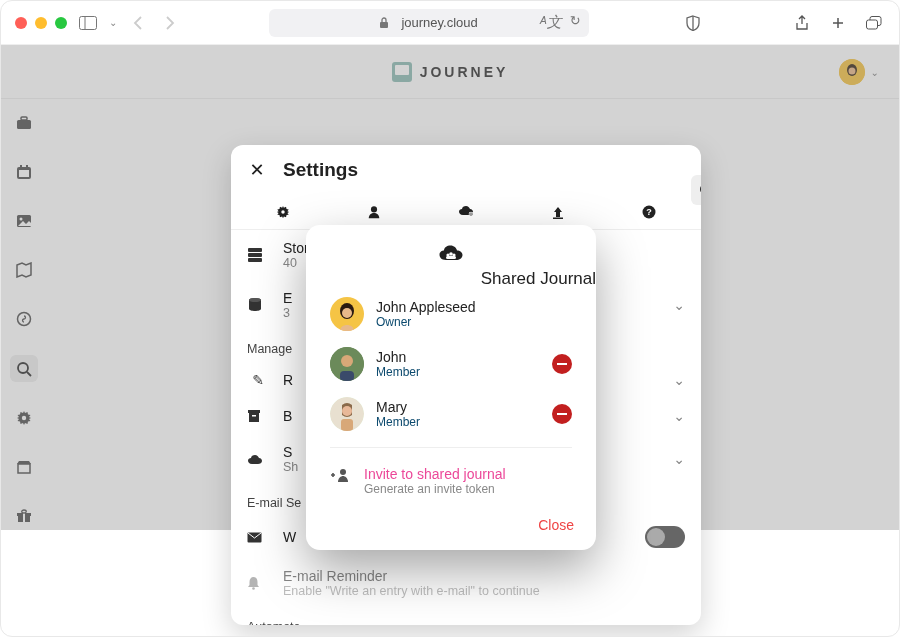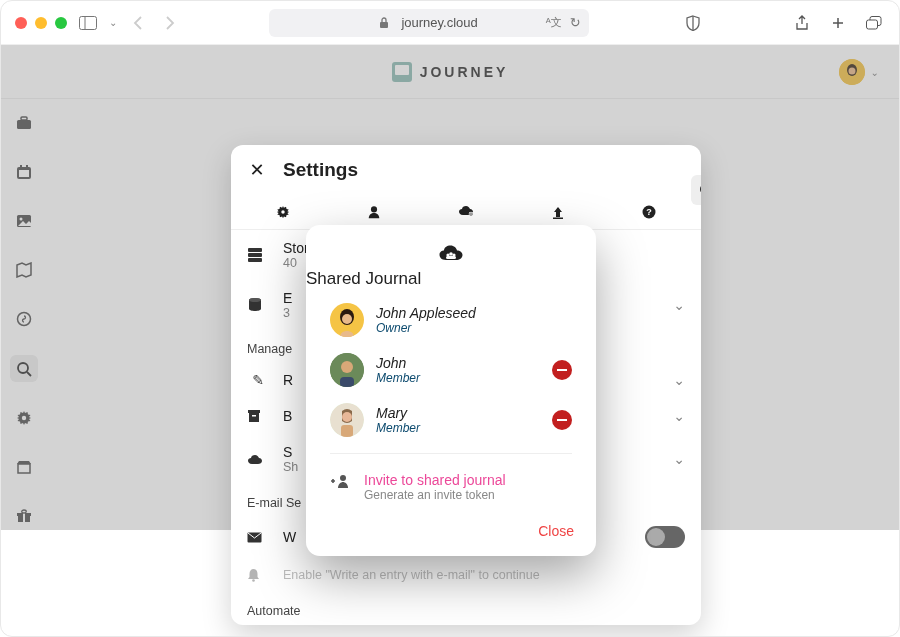--- a/index.html
+++ b/index.html
@@ -49,24 +49,24 @@
   .row .txt{ flex:1; }
   .row .sub{ color:#888; font-size:12.5px; }
   .row .chev-r{ color:#888;}
   .toggle{ width:40px; height:22px; border-radius:20px; background:#666; position:relative;}
   .toggle::after{content:""; position:absolute; width:18px; height:18px; background:#aaa; border-radius:50%; top:2px; left:2px;}
   .search-chip{ position:absolute; right:-20px; top:30px; width:30px; height:30px; background:#eee; border-radius:6px; display:flex; align-items:center; justify-content:center; color:#333;}
 
   
   .modal{ position:absolute; left:305px; top:180px; width:290px; background:#fff; border-radius:14px; box-shadow:0 20px 50px rgba(0,0,0,.35); padding:18px 0 10px;}
   .modal-icon{ width:26px; height:20px; margin:0 auto 6px; color:#222; display:flex; align-items:center; justify-content:center;}
-  .modal h2{ text-align:left; font-size:17px; font-weight:500; color:#222; margin-bottom:6px;}
+  .modal h2{ text-align:right; font-size:17px; font-weight:500; color:#222; margin-bottom:0;}
   .member{ display:flex; align-items:center; gap:12px; padding:8px 24px;}
   .member .mav{ width:34px; height:34px; border-radius:50%; background:#ddd; flex-shrink:0; overflow:hidden; display:flex; align-items:center; justify-content:center; font-size:16px;}
-  .member .info{ flex:1;font-style:italic;}
+  .member .info{ flex:1;}
   .member .nm{ font-size:14px; color:#222;}
   .member .rl{ font-size:12px; color:#0c4a6e;}
   .remove-btn{ width:20px; height:20px; border-radius:50%; background:#c21f1f; color:#fff; display:flex; align-items:center; justify-content:center; font-weight:700; font-size:14px; line-height:1;}
   .divider{ height:1px; background:#eee; margin:8px 24px;}
   .invite{ display:flex; gap:14px; padding:10px 24px; align-items:flex-start;}
   .invite-ic{ color:#555; padding-top:2px;}
   .invite .nm{ font-size:14px; color:#ec4899;}
   .invite .rl{ font-size:12px; color:#888;}
   .modal-foot{ text-align:right; padding:10px 22px 6px; }
   .closebtn{ font-size:14px; color:#ef4444; background:none; border:none; cursor:pointer;}
@@ -99,21 +99,21 @@
         <path d="M2 1 L8 7 L2 13" fill="none" stroke="#ccc" stroke-width="1.8"></path>
       </svg>
   </div>
   <div class="addr">
     <svg width="10" height="12" viewBox="0 0 10 12">
         <rect x="1" y="5" width="8" height="6" rx="1" fill="#777"></rect>
         <path d="M3 5 V3 a2 2 0 0 1 4 0 V5" fill="none" stroke="#777" stroke-width="1.3"></path>
       </svg>
     <span>journey.cloud</span>
     <div class="addr-right">
-      <span style="font-size:11px;">ᴬ文</span>
+      <span style="font-size:15px;font-style:italic;">ᴬ文</span>
       <span>↻</span>
     </div>
   </div>
   <div class="chrome-btn" style="margin-left:6px;">
     <svg width="14" height="16" viewBox="0 0 14 16">
         <path d="M7 1 L13 3 V8 C13 12 10 14.5 7 15.5 C4 14.5 1 12 1 8 V3 Z" fill="none" stroke="#666" stroke-width="1.3"></path>
         <line x1="7" y1="1" x2="7" y2="15.5" stroke="#666" stroke-width="1.3"></line>
       </svg>
   </div>
   <div class="chrome-right">
@@ -332,20 +332,21 @@
         <div class="toggle"></div>
       </div>
       <div class="row" style="opacity:.55;">
         <div class="ico">
             <svg width="13" height="14" viewBox="0 0 13 14">
               <path d="M6.5 1 C9 1 10.5 3 10.5 6 V9 L12 11 H1 L2.5 9 V6 C2.5 3 4 1 6.5 1 Z" fill="#777"></path>
               <circle cx="6.5" cy="12.5" r="1.3" fill="#777"></circle>
             </svg>
           </div>
         <div class="txt">
+          <div>E-mail Reminder</div>
           <div class="sub">Enable "Write an entry with e-mail" to continue</div>
         </div>
       </div>
       <div class="section-label">Automate</div>
 
     </div>
   </div>
 
   <div class="modal">
     <div class="modal-icon">

